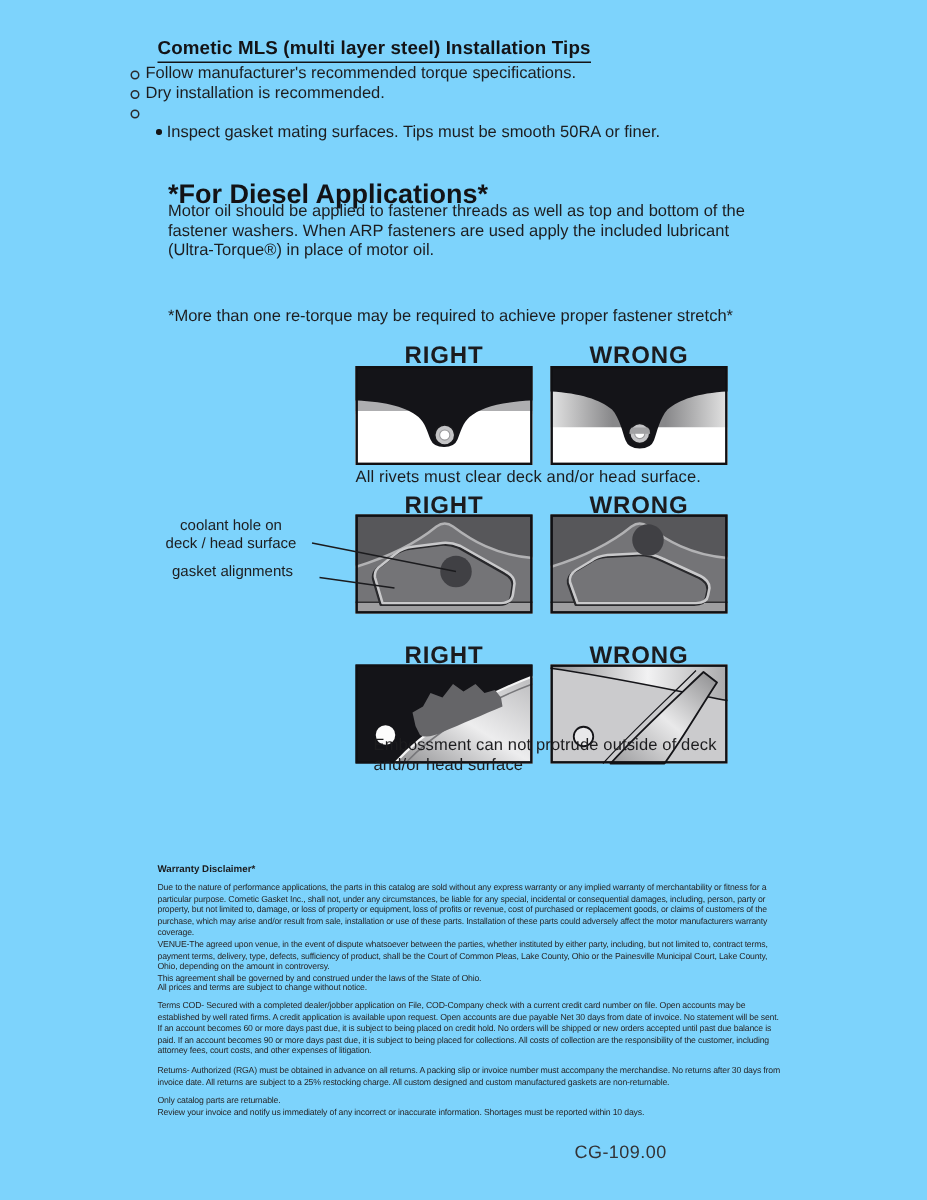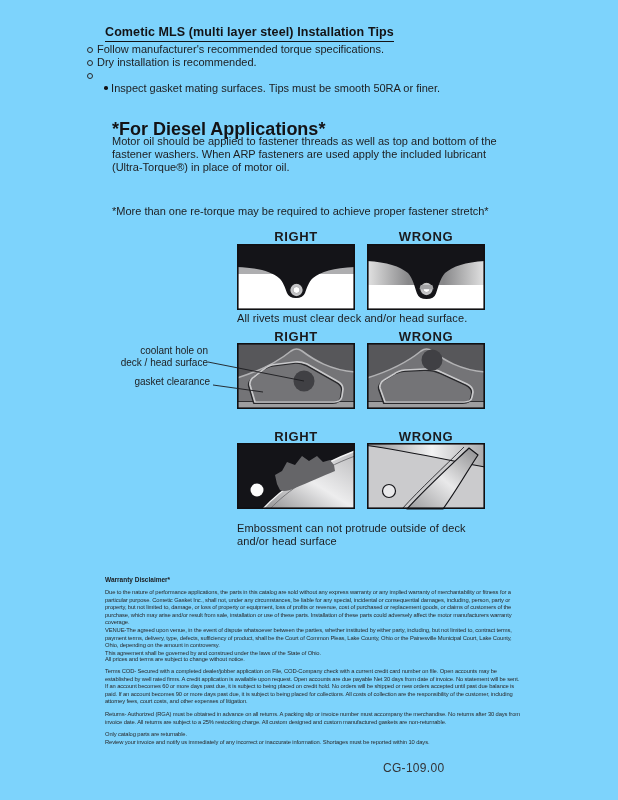--- a/index.html
+++ b/index.html
@@ -13,24 +13,24 @@
   #bullets{left:87px;top:43px;width:480px;font-size:11px;line-height:13px;color:#1d1d1f;}
   .brow{display:flex;align-items:flex-start;height:13px;}
   .brow.sub{padding-left:17px;}
   .o-marker{flex:0 0 auto;width:4px;height:4px;border:1px solid #2a2a2c;border-radius:50%;margin:3.5px 4px 0 0;}
   .dot-marker{flex:0 0 auto;width:3.6px;height:3.6px;background:#141416;border-radius:50%;margin:4px 3.5px 0 0;}
   
   #diesel-heading{left:112px;top:119px;font-size:18px;font-weight:700;color:#131316;}
   .para{left:112px;width:402px;font-size:11px;line-height:13.2px;color:#1d1d1f;}
   #p1{top:125px;margin-top:10px;} #p2{top:166px;} #p3{top:205px;}
   
-  .dlabel{width:118px;text-align:center;font-size:13px;font-weight:700;letter-spacing:0.6px;color:#1b1b1e;}
+  .dlabel{width:118px;text-align:center;font-size:16px;font-weight:700;letter-spacing:0.6px;color:#1b1b1e;}
   .dbox{display:block;}
   .cap{left:237px;font-size:11px;font-weight:500;letter-spacing:0.1px;color:#1c1c1e;white-space:pre-line;line-height:12.5px;}
-  .sidelabel{font-size:10px;line-height:11.5px;color:#1d1d1f;text-align:right;white-space:pre-line;}
+  .sidelabel{font-size:10px;line-height:11.5px;color:#1d1d1f;text-align:center;white-space:pre-line;}
   
   .disc{left:105px;width:416px;font-size:5.8px;line-height:7.5px;letter-spacing:-0.12px;color:#28282a;white-space:pre-line;}
   #disc-heading{left:105px;top:576px;font-size:6.5px;font-weight:700;color:#1b1b1d;}
   #dp0{top:589px;} #dp1{top:627px;} #dp2{top:656px;} #dp3{top:668px;} #dp4{top:711px;} #dp5{top:731px;}
   
   #footer-code{left:383px;top:761px;font-size:12px;letter-spacing:0.3px;color:#333336;}
   svg{overflow:visible;}
 </style>
 </head>
 <body>
@@ -96,21 +96,21 @@
     <rect x="0.8" y="0.8" width="116.4" height="64.4" fill="none" stroke="#101013" stroke-width="1.6"></rect>
   </svg>
 
   <div class="abs cap" style="top:312px;">All rivets must clear deck and/or head surface.</div>
 
   <div class="abs dlabel" style="left:237px;top:329px;">RIGHT</div>
   <div class="abs dlabel" style="left:367px;top:329px;">WRONG</div>
 
   <div class="abs sidelabel" style="left:100px;top:345px;width:108px;">coolant hole on
 deck / head surface</div>
-  <div class="abs sidelabel" style="left:100px;top:376px;width:110px;">gasket clearance</div>
+  <div class="abs sidelabel" style="left:100px;top:376px;width:110px;">gasket alignments</div>
 
   <svg class="abs dbox" style="left:237px;top:343px;" width="118" height="66" viewBox="0 0 118 66">
     <rect width="118" height="66" fill="#747477"></rect>
     <rect y="58.5" width="118" height="7.5" fill="#9e9ea0"></rect>
     <path d="M0,58.5 L118,58.5" stroke="#303033" stroke-width="1"></path>
     <path d="M0,0 L118,0 L118,29 C93,27 77,17 65,8 Q59.5,4 54,8 C43,17 26,27 0,35 Z" fill="#57575a"></path>
     <path d="M0,35 C26,27 43,17 54,8 Q59.5,4 65,8 C77,17 93,27 118,29" fill="none" stroke="#b2b2b4" stroke-width="1.6"></path>
     <path d="M18,59 L13,42 C12.5,39 14,36 17,34 L27,26 C30,23.5 34,22 38,21.5 L58,19 C62,18.6 66,19.4 70,21 L100,38 C104,40 106,42.5 106,46 L105,53 C104.5,57 102,59 97,59 Z" transform="translate(-1.2,1.1)" fill="none" stroke="#29292c" stroke-width="1.7" stroke-linejoin="round"></path>
     <path d="M18,59 L13,42 C12.5,39 14,36 17,34 L27,26 C30,23.5 34,22 38,21.5 L58,19 C62,18.6 66,19.4 70,21 L100,38 C104,40 106,42.5 106,46 L105,53 C104.5,57 102,59 97,59 Z" fill="none" stroke="#c9c9cb" stroke-width="1.7" stroke-linejoin="round"></path>
     <circle cx="67" cy="38" r="10.5" fill="#404044"></circle>
@@ -170,21 +170,21 @@
     </defs>
     <rect width="118" height="66" fill="#cbcbcd"></rect>
     <path d="M0,0 L118,0 L118,24 C80,17 40,8 0,2.5 Z" fill="url(#t3w)"></path>
     <path d="M0,2.5 C40,8 80,17 118,24" stroke="#141418" stroke-width="1.1" fill="none"></path>
     <path d="M35,66 C53,46 77,24 97,4" stroke="#141418" stroke-width="0.8" fill="none"></path>
     <path d="M40,66 C58,46 82,24 102,5 L111,12 C101,27 89,48 76,66 Z" fill="url(#b3w)" stroke="#141418" stroke-width="1.2" stroke-linejoin="round"></path>
     <circle cx="22" cy="48" r="6.5" fill="#e8e8ea" stroke="#141418" stroke-width="1.2"></circle>
     <rect x="0.8" y="0.8" width="116.4" height="64.4" fill="none" stroke="#101013" stroke-width="1.6"></rect>
   </svg>
 
-  <div class="abs cap" style="top:522px;width:250px;">Embossment can not protrude outside of deck
+  <div class="abs cap" style="top:491px;width:250px;margin-left:12px;">Embossment can not protrude outside of deck
 and/or head surface</div>
 
   <div class="abs" id="disc-heading">Warranty Disclaimer*</div>
   <div class="abs disc" id="dp0">Due to the nature of performance applications, the parts in this catalog are sold without any express warranty or any implied warranty of merchantability or fitness for a particular purpose.  Cometic Gasket Inc., shall not, under any circumstances, be liable for any special, incidental or consequential damages, including, person, party or property, but not limited to, damage, or loss of property or equipment, loss of profits or revenue, cost of purchased or replacement goods, or claims of customers of the purchase, which may arise and/or result from sale, installation or use of these parts.  Installation of these parts could adversely affect the motor manufacturers warranty coverage.</div>
   <div class="abs disc" id="dp1">VENUE-The agreed upon venue, in the event of dispute whatsoever between the parties, whether instituted by either party, including, but not limited to, contract terms, payment terms, delivery, type, defects, sufficiency of product, shall be the Court of Common Pleas, Lake County, Ohio or the Painesville Municipal Court, Lake County, Ohio, depending on the amount in controversy.
 This agreement shall be governed by and construed under the laws of the State of Ohio.</div>
   <div class="abs disc" id="dp2">All prices and terms are subject to change without notice.</div>
   <div class="abs disc" id="dp3">Terms COD- Secured with a completed dealer/jobber application on File, COD-Company check with a current credit card number on file.  Open accounts may be established by well rated firms.  A credit application is available upon request.  Open accounts are due payable Net 30 days from date of invoice.  No statement will be sent.  If an account becomes 60 or more days past due, it is subject to being placed on credit hold.  No orders will be shipped or new orders accepted until past due balance is paid.  If an account becomes 90 or more days past due, it is subject to being placed for collections.  All costs of collection are the responsibility of the customer, including attorney fees, court costs, and other expenses of litigation.</div>
   <div class="abs disc" id="dp4">Returns- Authorized (RGA) must be obtained in advance on all returns.  A packing slip or invoice number must accompany the merchandise.  No returns after 30 days from invoice date.  All returns are subject to a 25% restocking charge.  All custom designed and custom manufactured gaskets are non-returnable.</div>
   <div class="abs disc" id="dp5">Only catalog parts are returnable.

